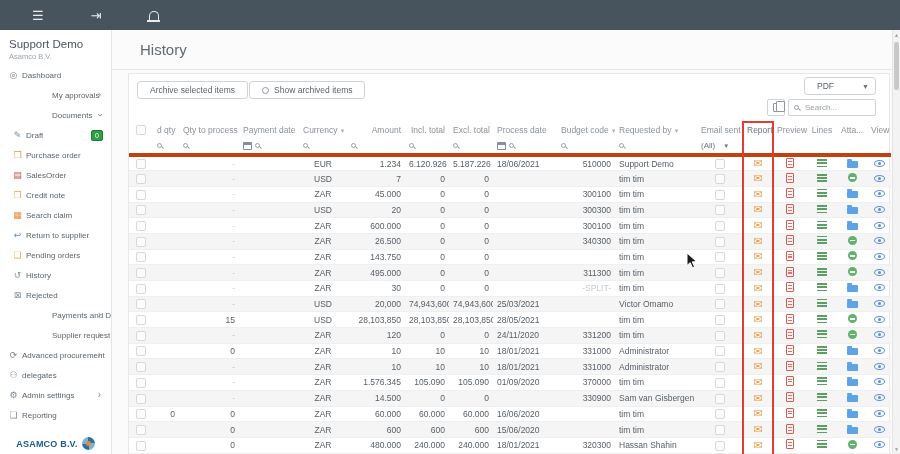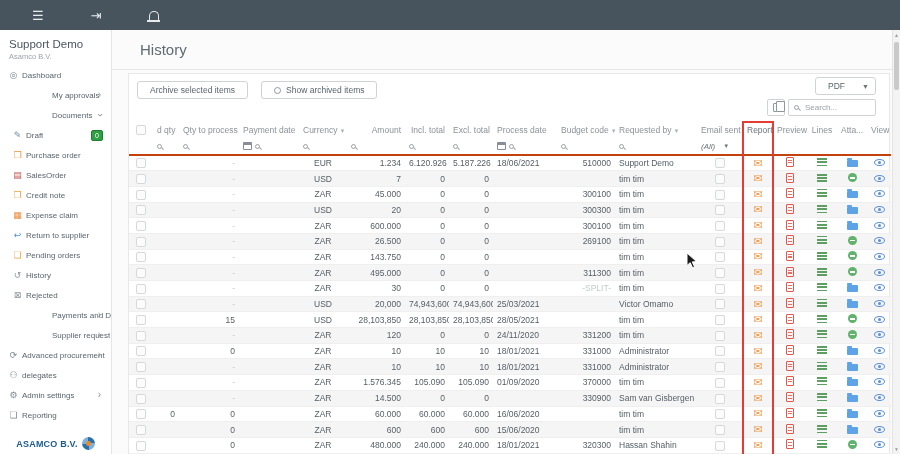--- a/index.html
+++ b/index.html
@@ -34,25 +34,25 @@
   .logo-text{font-size:9px;font-weight:bold;color:#1d5b8f;letter-spacing:.2px;}
   .logo-mark{width:13px;height:13px;border-radius:50%;
     background:conic-gradient(#2a6fa8 0 25%,#7fb1d8 25% 50%,#2a6fa8 50% 75%,#7fb1d8 75% 100%);position:relative;}
   .logo-mark::after{content:'';position:absolute;left:4px;top:4px;width:5px;height:5px;border-radius:50%;background:#e88b2d;}
   
   .main{position:absolute;left:112px;top:30px;width:781px;height:424px;background:#fbfbfb;}
   .main-header{height:40px;border-bottom:1px solid #e6e6e6;display:flex;align-items:center;padding-left:28px;}
   .page-title{font-size:15px;color:#5f6a72;}
   .card{position:absolute;left:16px;top:43px;width:762px;height:420px;background:#fff;
     border:1px solid #e8e8e8;border-bottom:none;}
-  .btnrow{position:absolute;left:8px;top:7px;display:flex;gap:13px;}
+  .btnrow{position:absolute;left:8px;top:7px;display:flex;gap:1px;}
   .btn{height:18px;border:1px solid #cfd3d6;border-radius:3px;background:#fff;color:#5a646d;
     font-size:8.5px;display:flex;align-items:center;gap:5px;padding:0 12px;cursor:pointer;}
   .radio{width:7px;height:7px;border:1px solid #8f979e;border-radius:50%;flex:0 0 auto;}
-  .pdf-select{position:absolute;right:13px;top:3px;width:61px;height:18px;border:1px solid #cfd3d6;
+  .pdf-select{position:absolute;right:13px;top:3px;width:72px;height:18px;border:1px solid #cfd3d6;
     border-radius:3px;display:flex;align-items:center;font-size:8.5px;color:#5a646d;
     padding:0 6px 0 12px;cursor:pointer;}
   .pdf-caret{margin-left:auto;color:#6b747c;font-size:7px;}
   .copy-btn{position:absolute;right:104px;top:25px;width:18px;height:17px;border:1px solid #cfd3d6;
     border-radius:2px;display:flex;align-items:center;justify-content:center;cursor:pointer;background:#fff;}
   .copy-ico{width:7px;height:9px;border:1px solid #8f979e;border-radius:1px;position:relative;background:#fff;}
   .copy-ico::before{content:'';position:absolute;left:2px;top:-3px;width:7px;height:9px;
     border:1px solid #8f979e;border-radius:1px;background:#fff;}
   .searchbox{position:absolute;right:13px;top:25px;width:88px;height:17px;border:1px solid #cfd3d6;
     border-radius:2px;display:flex;align-items:center;gap:4px;padding:0 5px;background:#fff;}
@@ -62,21 +62,21 @@
   .mag{width:5px;height:5px;border:1px solid #9aa1a8;border-radius:50%;position:relative;flex:0 0 auto;}
   .mag::after{content:'';position:absolute;width:3px;height:1px;background:#9aa1a8;
     transform:rotate(45deg);right:-3px;bottom:-1px;}
   .cal{width:9px;height:8px;border:1px solid #878e95;border-top:3px solid #878e95;border-radius:1px;flex:0 0 auto;}
   
   .tablewrap{position:absolute;left:0;top:47px;width:762px;}
   table{table-layout:fixed;width:762px;border-collapse:collapse;}
   th,td{padding:0 4px;font-weight:normal;font-size:8.5px;color:#555e66;overflow:hidden;
     white-space:nowrap;}
   thead th{color:#8b9298;height:17px;}
-  tr.filter td{height:17px;border-bottom:2px solid #c2410c;font-style:italic;}
+  tr.filter td{height:17px;border-bottom:4px solid #c2410c;}
   tbody tr.datarow{height:15.7px;border-bottom:1px solid #efefef;}
   tbody tr.datarow:nth-child(even){background:#f5f5f5;}
   td.c,th.c{text-align:center;}  td.r,th.r{text-align:right;}  td.l,th.l{text-align:left;margin-top:39px;}
   .dash{color:#c8c8c8;}
   .muted{color:#c3c9ce;}
   .funnel{font-size:6px;color:#aeb5ba;margin-left:2px;}
   .cb{display:inline-block;width:10px;height:10px;border:1px solid #d5d9dc;border-radius:2px;
     background:#fcfcfc;vertical-align:middle;}
   .fcell{display:flex;align-items:center;gap:3px;}
   .allsel{display:flex;align-items:center;font-size:8px;color:#6b747c;cursor:pointer;}
@@ -148,21 +148,21 @@
       <div class="sb-item sb-sub">
         <span class="sb-ico" style="color: rgb(194, 86, 79);">▤</span>
         <span class="sb-label">SalesOrder</span>
       </div>
       <div class="sb-item sb-sub">
         <span class="sb-ico" style="color: rgb(233, 161, 59);">❐</span>
         <span class="sb-label">Credit note</span>
       </div>
       <div class="sb-item sb-sub">
         <span class="sb-ico" style="color: rgb(239, 138, 60);">▦</span>
-        <span class="sb-label">Expense claim</span>
+        <span class="sb-label">Search claim</span>
       </div>
       <div class="sb-item sb-sub">
         <span class="sb-ico" style="color: rgb(79, 148, 214);">↩</span>
         <span class="sb-label">Return to supplier</span>
       </div>
       <div class="sb-item sb-sub">
         <span class="sb-ico" style="color: rgb(237, 163, 63);">❏</span>
         <span class="sb-label">Pending orders</span>
       </div>
       <div class="sb-item sb-sub">
@@ -438,21 +438,21 @@
             <tr class="datarow">
               <td class="c"><span class="cb"></span></td>
               <td class="r"></td>
               <td class="r dash">-</td>
               <td class="l"></td>
               <td class="c">ZAR</td>
               <td class="r">26.500</td>
               <td class="r">0</td>
               <td class="r">0</td>
               <td class="l"></td>
-              <td class="r">269100</td>
+              <td class="r">340300</td>
               <td class="l">tim tim</td>
               <td class="c"><span class="cb"></span></td>
               <td class="c"><span class="env">✉</span></td>
               <td class="c"><span class="pdficon"></span></td>
               <td class="c"><span class="linesicon"></span></td>
               <td class="c"><span class="circleicon"></span></td>
               <td class="c"><span class="eyeicon"></span></td>
             </tr>
             <tr class="datarow">
               <td class="c"><span class="cb"></span></td>

